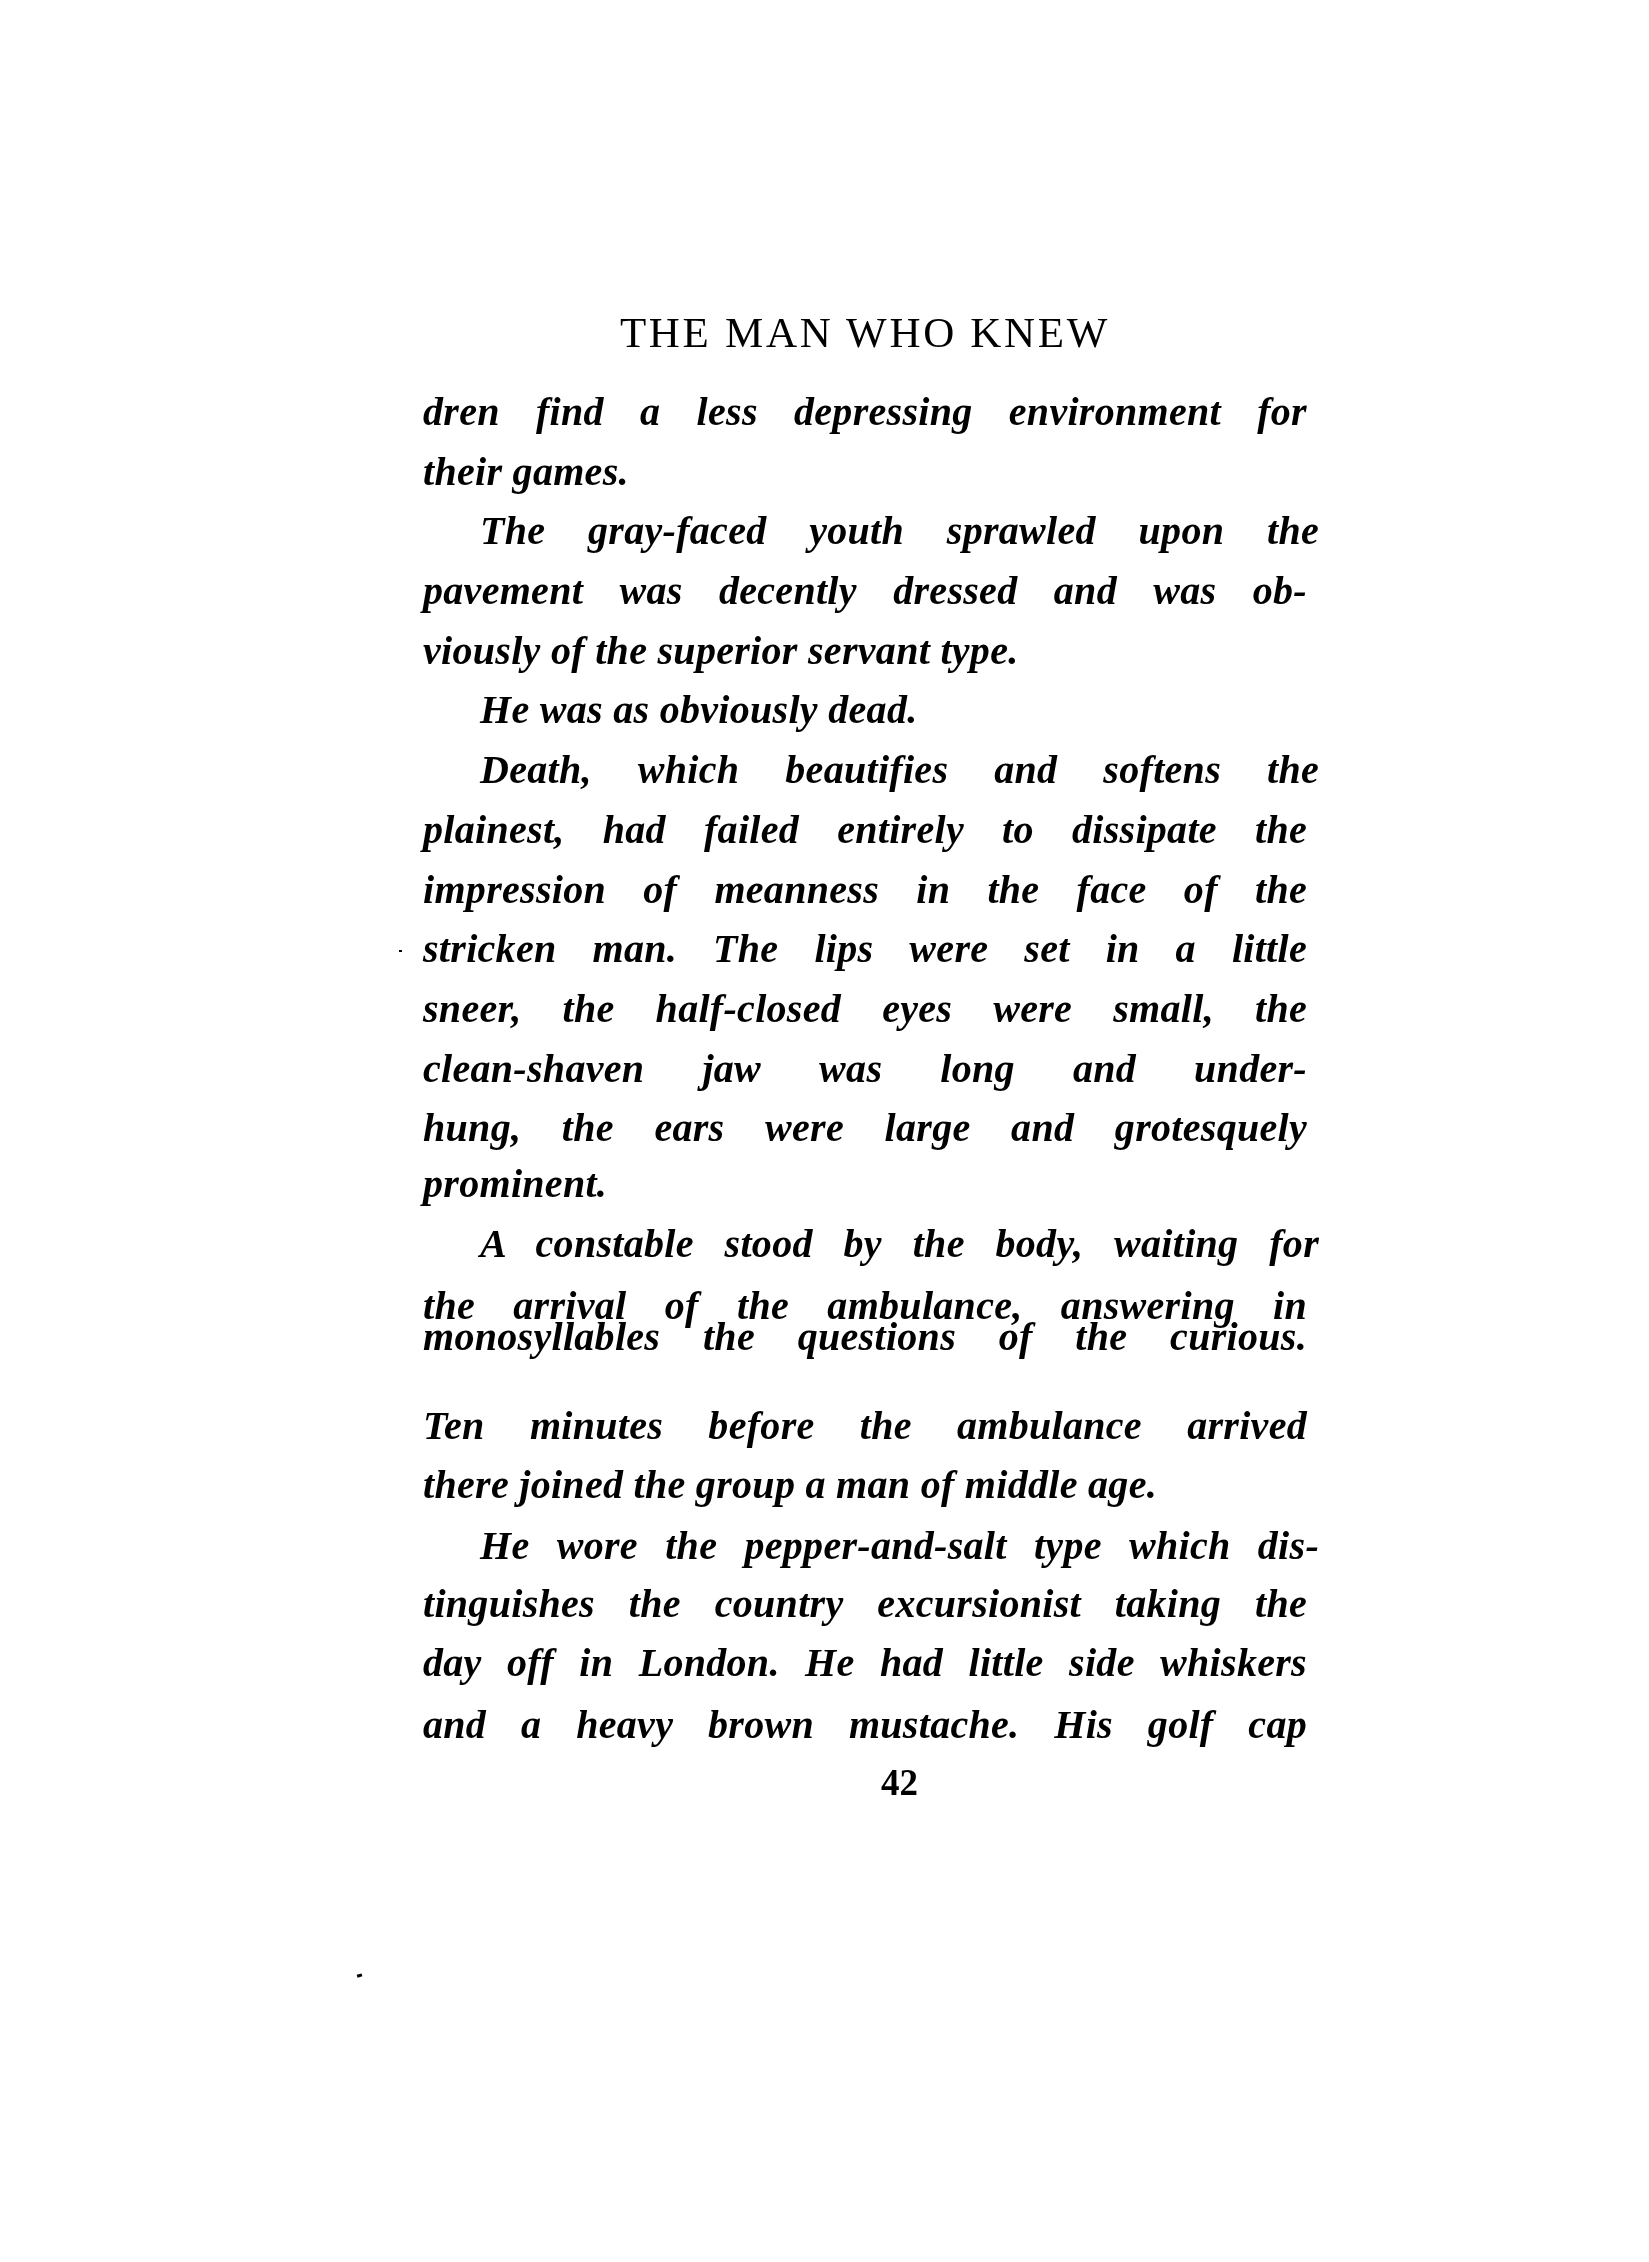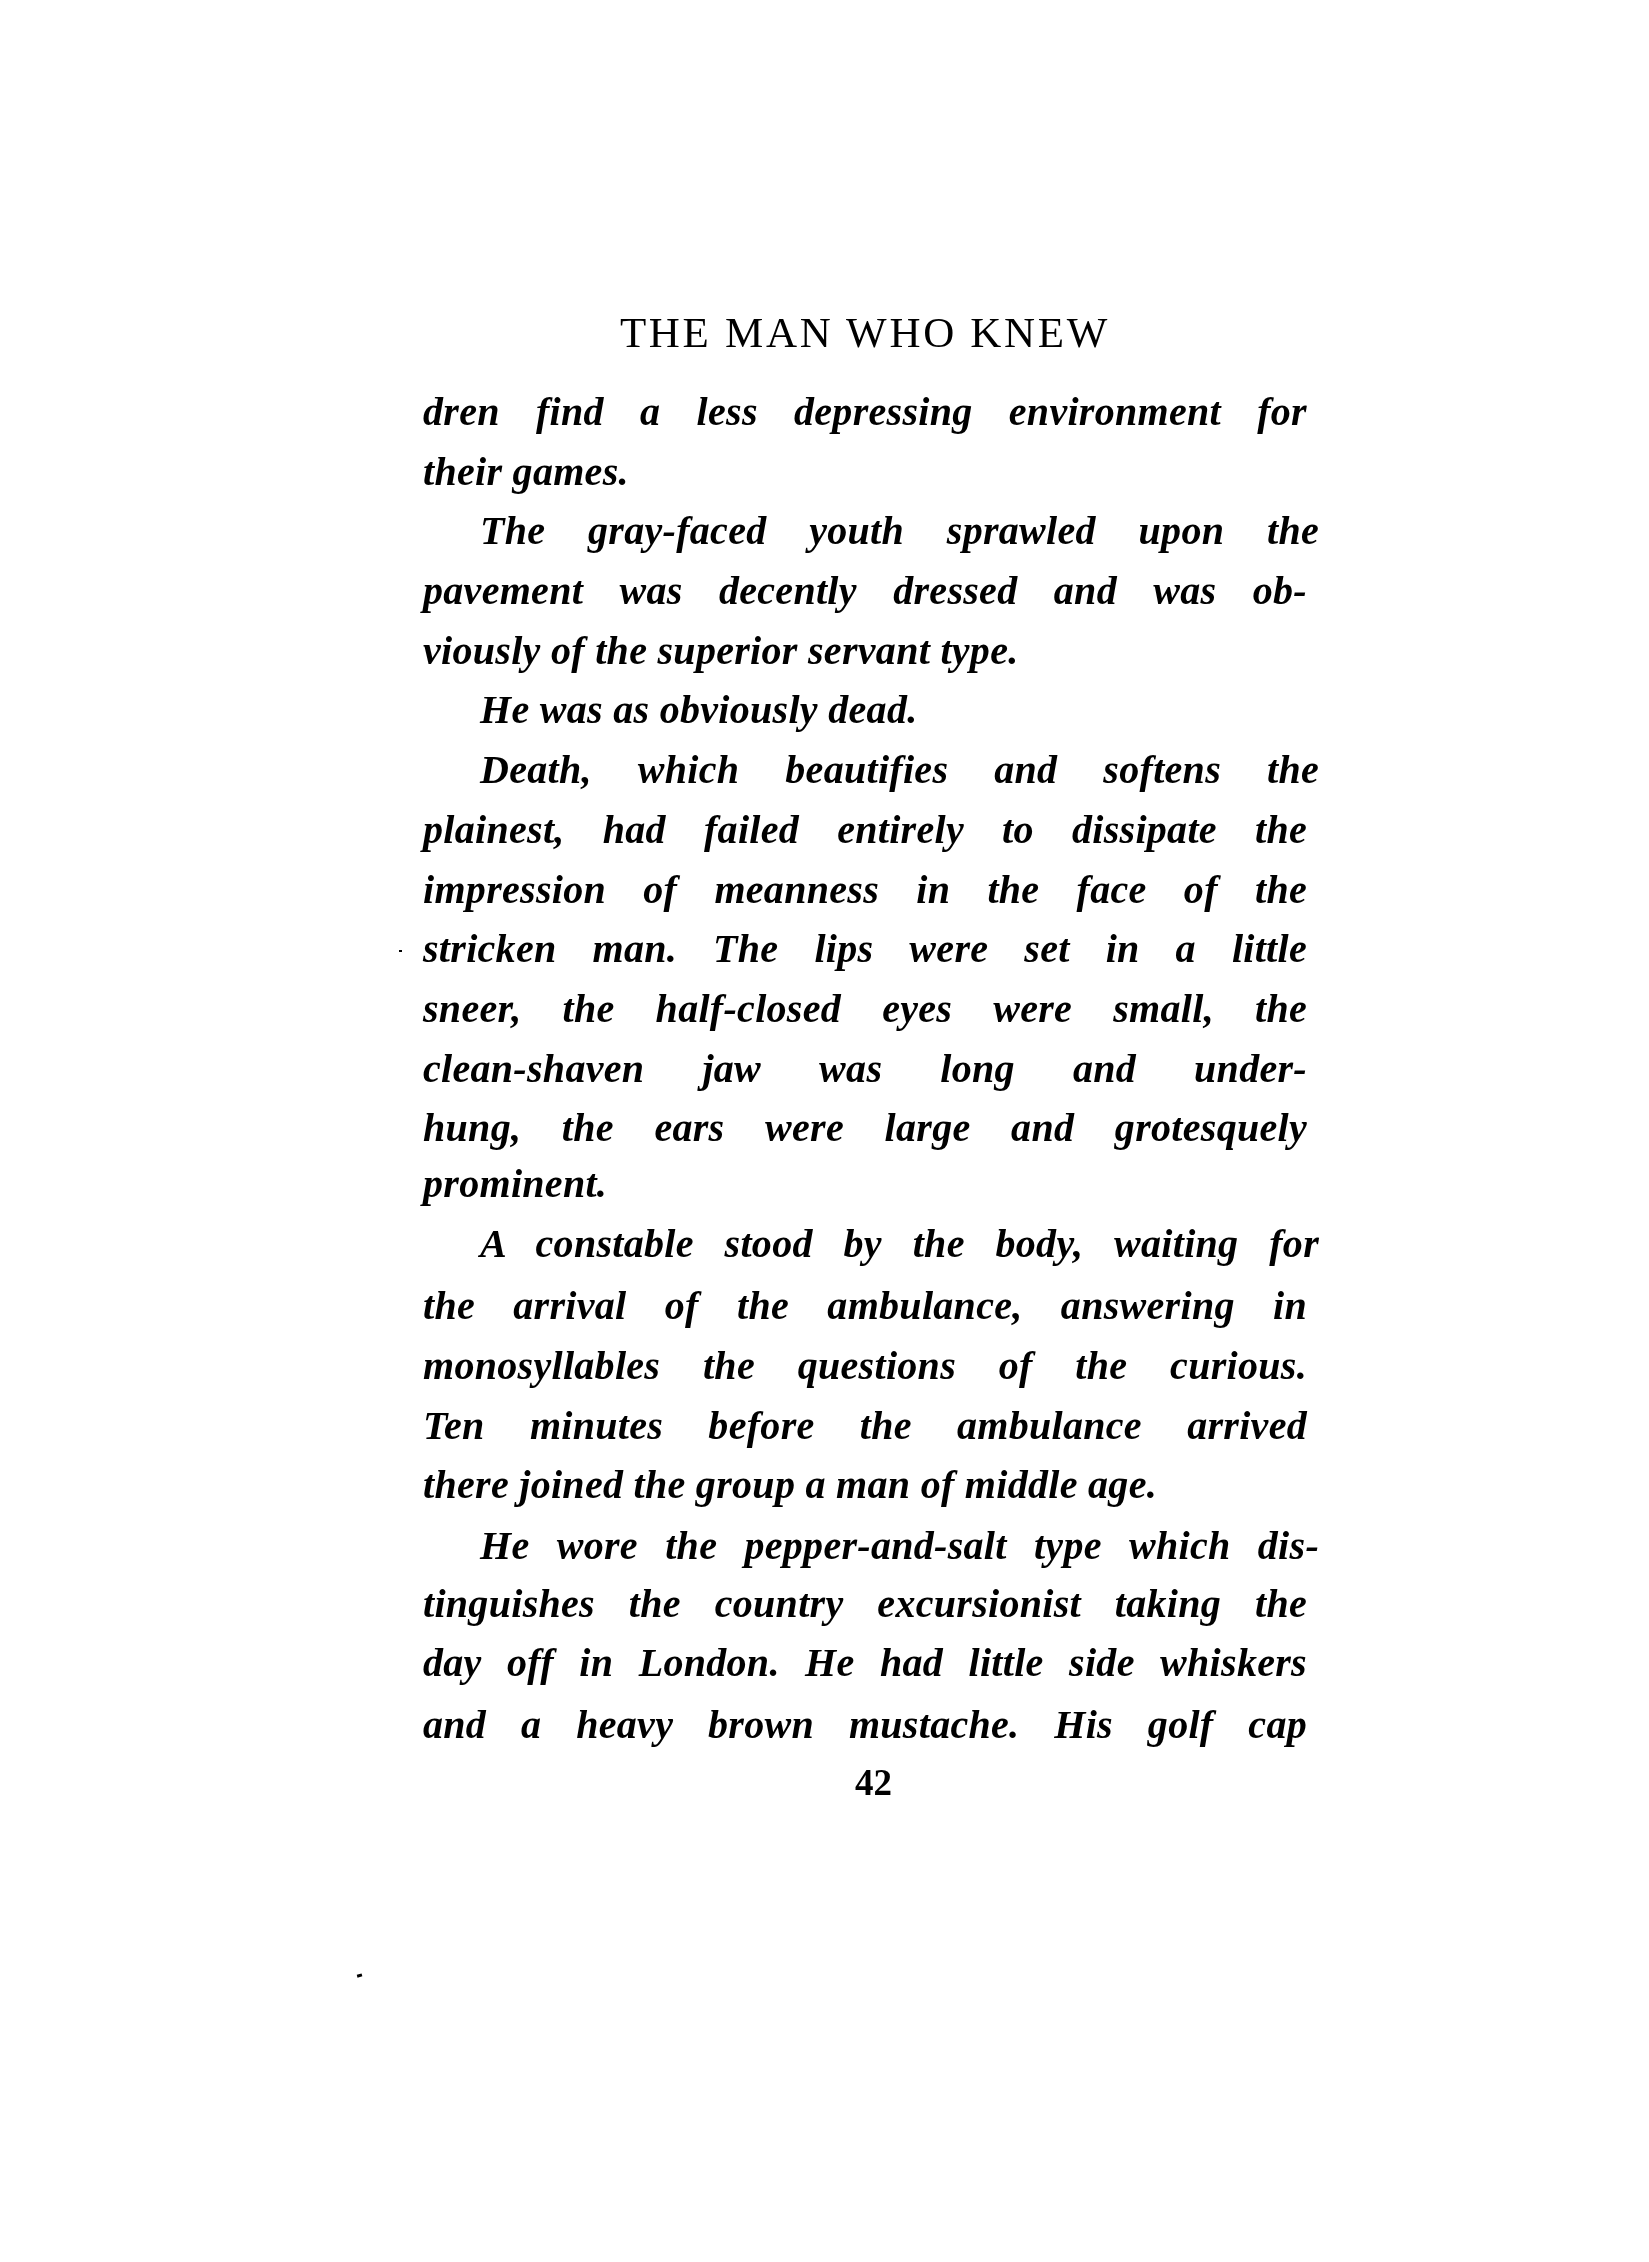--- a/index.html
+++ b/index.html
@@ -55,21 +55,21 @@
   }
   .line.last {
     text-align-last: left;
   }
   .page-number {
     position: absolute;
     left: 829px;
     width: 89px;
     top: 1760px;
     height: 45px;
-    text-align: center;
+    text-align: right;
     font-size: 37px;
     line-height: 45px;
     font-weight: bold;
   }
   .speck {
     position: absolute;
     background: #000000;
   }
 </style>
 </head>
@@ -89,21 +89,21 @@
     <div class="line indent" style="top:743px">Death, which beautifies and softens the</div>
     <div class="line" style="top:803px">plainest, had failed entirely to dissipate the</div>
     <div class="line" style="top:863px">impression of meanness in the face of the</div>
     <div class="line" style="top:922px">stricken man.  The lips were set in a little</div>
     <div class="line" style="top:982px">sneer, the half-closed eyes were small, the</div>
     <div class="line" style="top:1042px">clean-shaven jaw was long and under-</div>
     <div class="line" style="top:1101px">hung, the ears were large and grotesquely</div>
     <div class="line last" style="top:1157px">prominent.</div>
     <div class="line indent" style="top:1217px">A constable stood by the body, waiting for</div>
     <div class="line" style="top:1279px">the arrival of the ambulance, answering in</div>
-    <div class="line" style="top:1339px">monosyllables the questions of the curious.</div>
+    <div class="line" style="top:1310px">monosyllables the questions of the curious.</div>
     <div class="line" style="top:1399px">Ten minutes before the ambulance arrived</div>
     <div class="line last" style="top:1458px">there joined the group a man of middle age.</div>
     <div class="line indent" style="top:1519px">He wore the pepper-and-salt type which dis-</div>
     <div class="line" style="top:1577px">tinguishes the country excursionist taking the</div>
     <div class="line" style="top:1636px">day off in London.  He had little side whiskers</div>
     <div class="line" style="top:1698px">and a heavy brown mustache.  His golf cap</div>
   </div>
 
   <div class="page-number">42</div>
 

